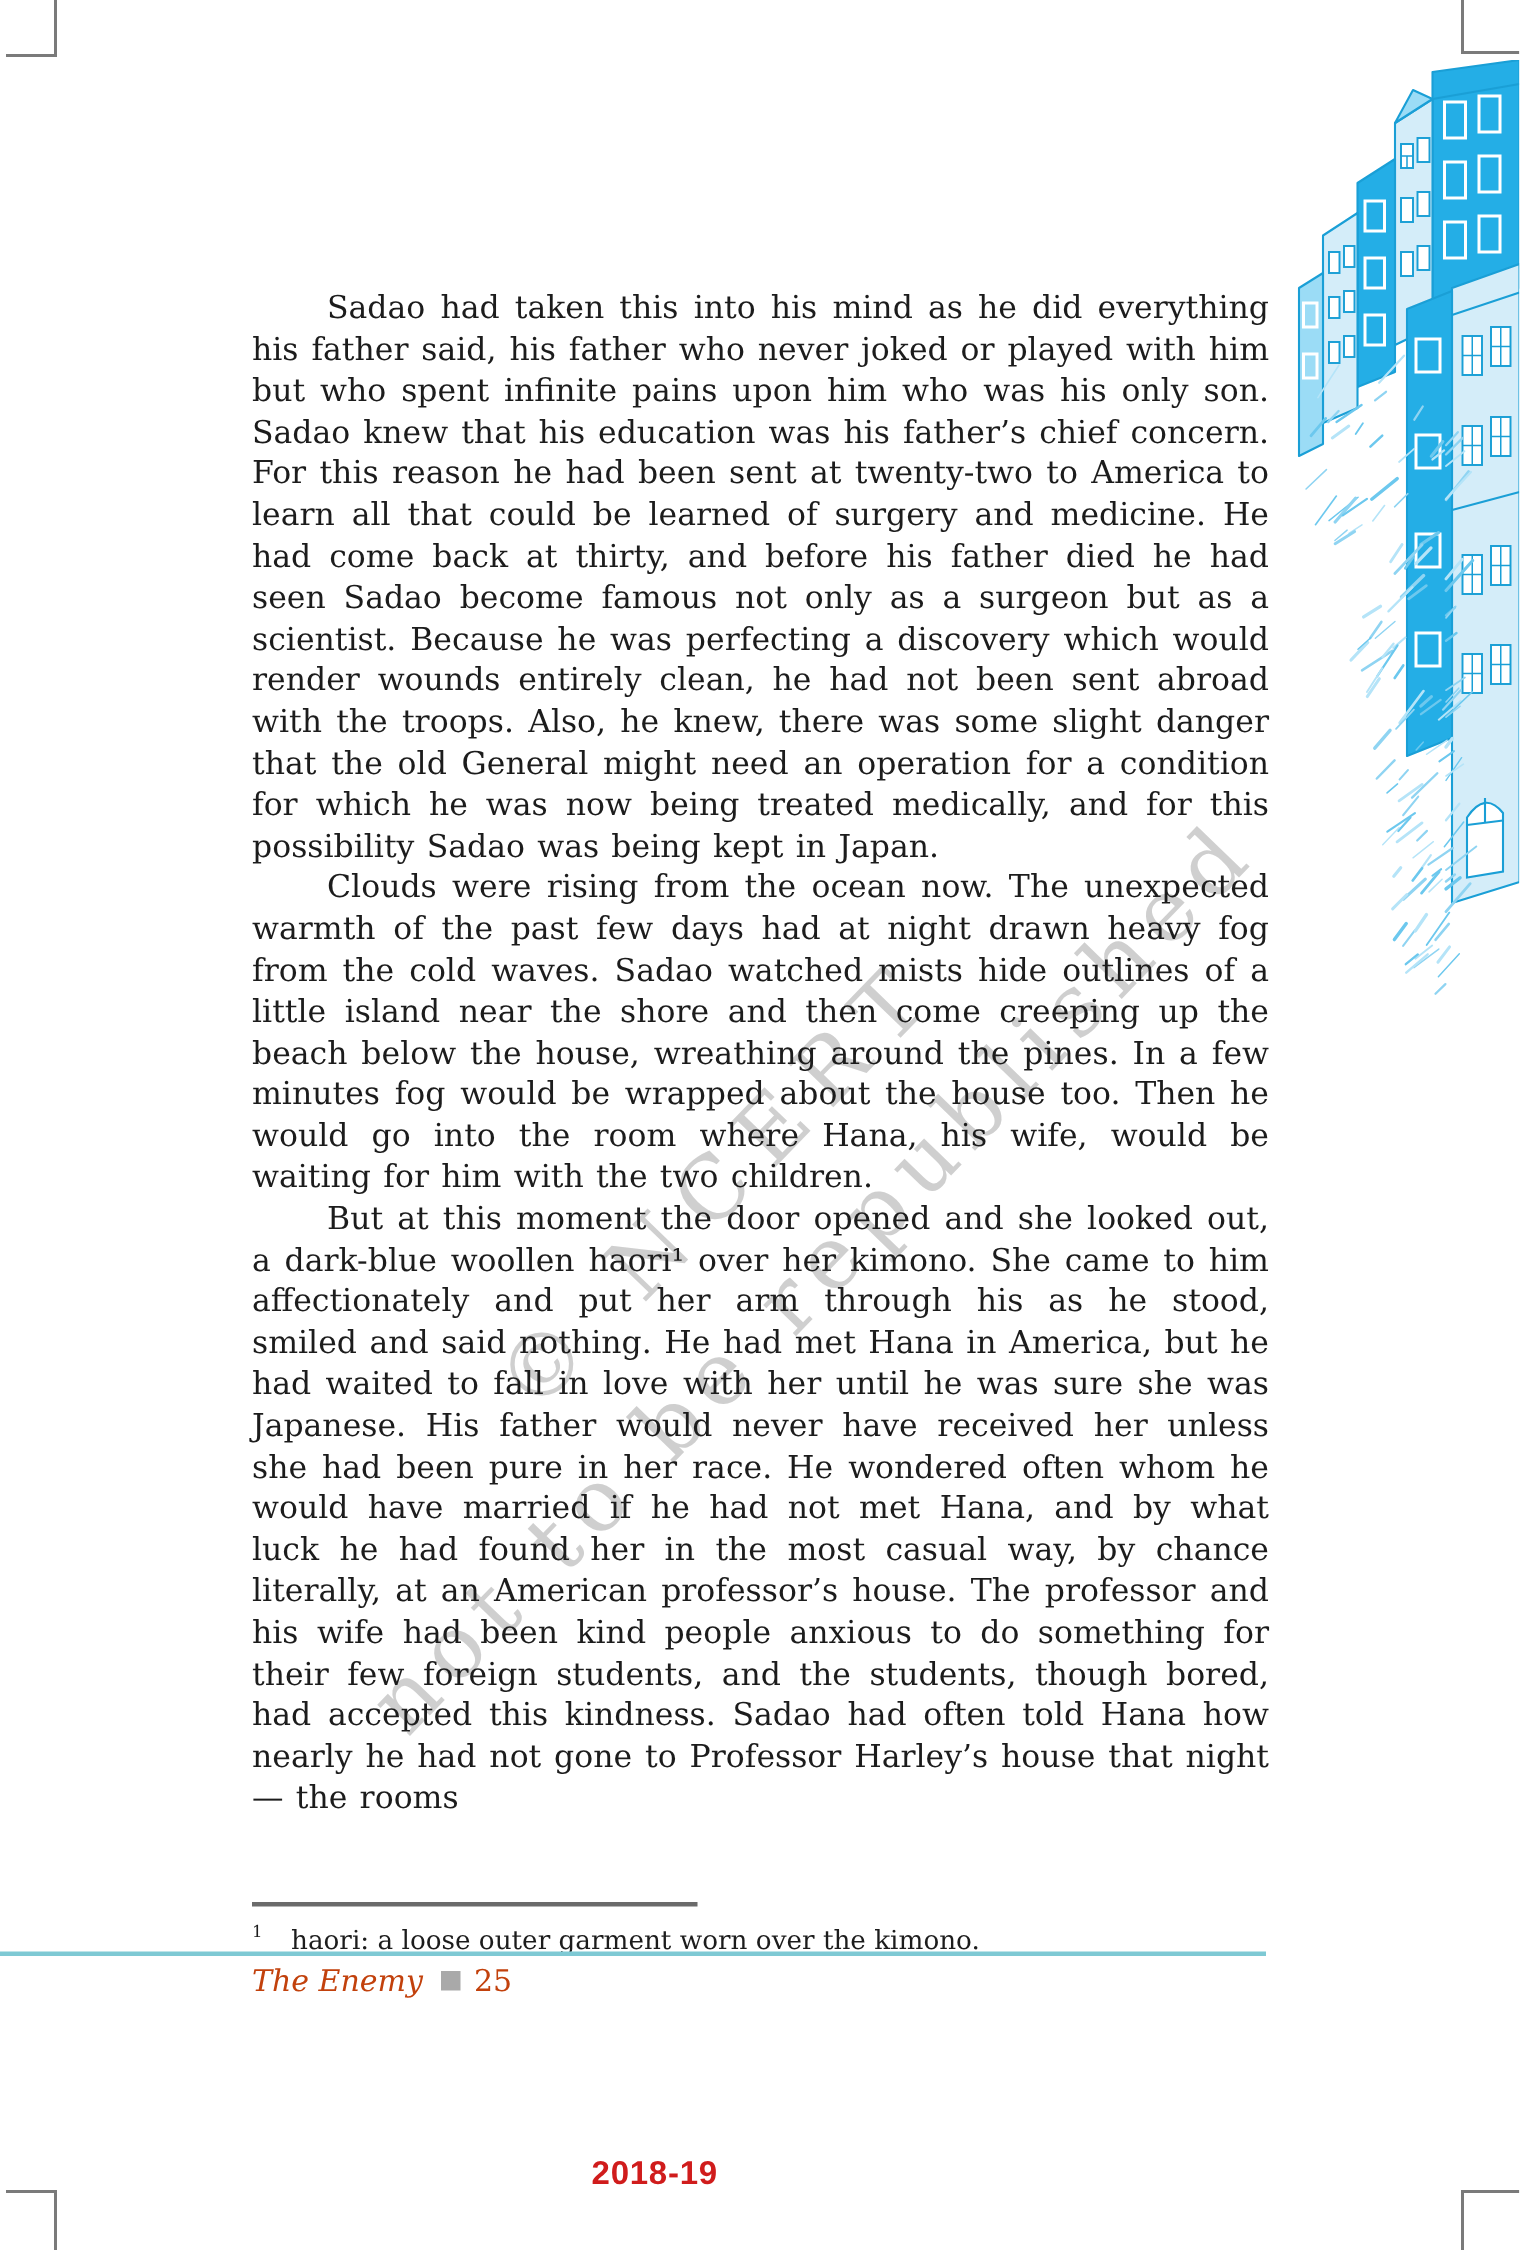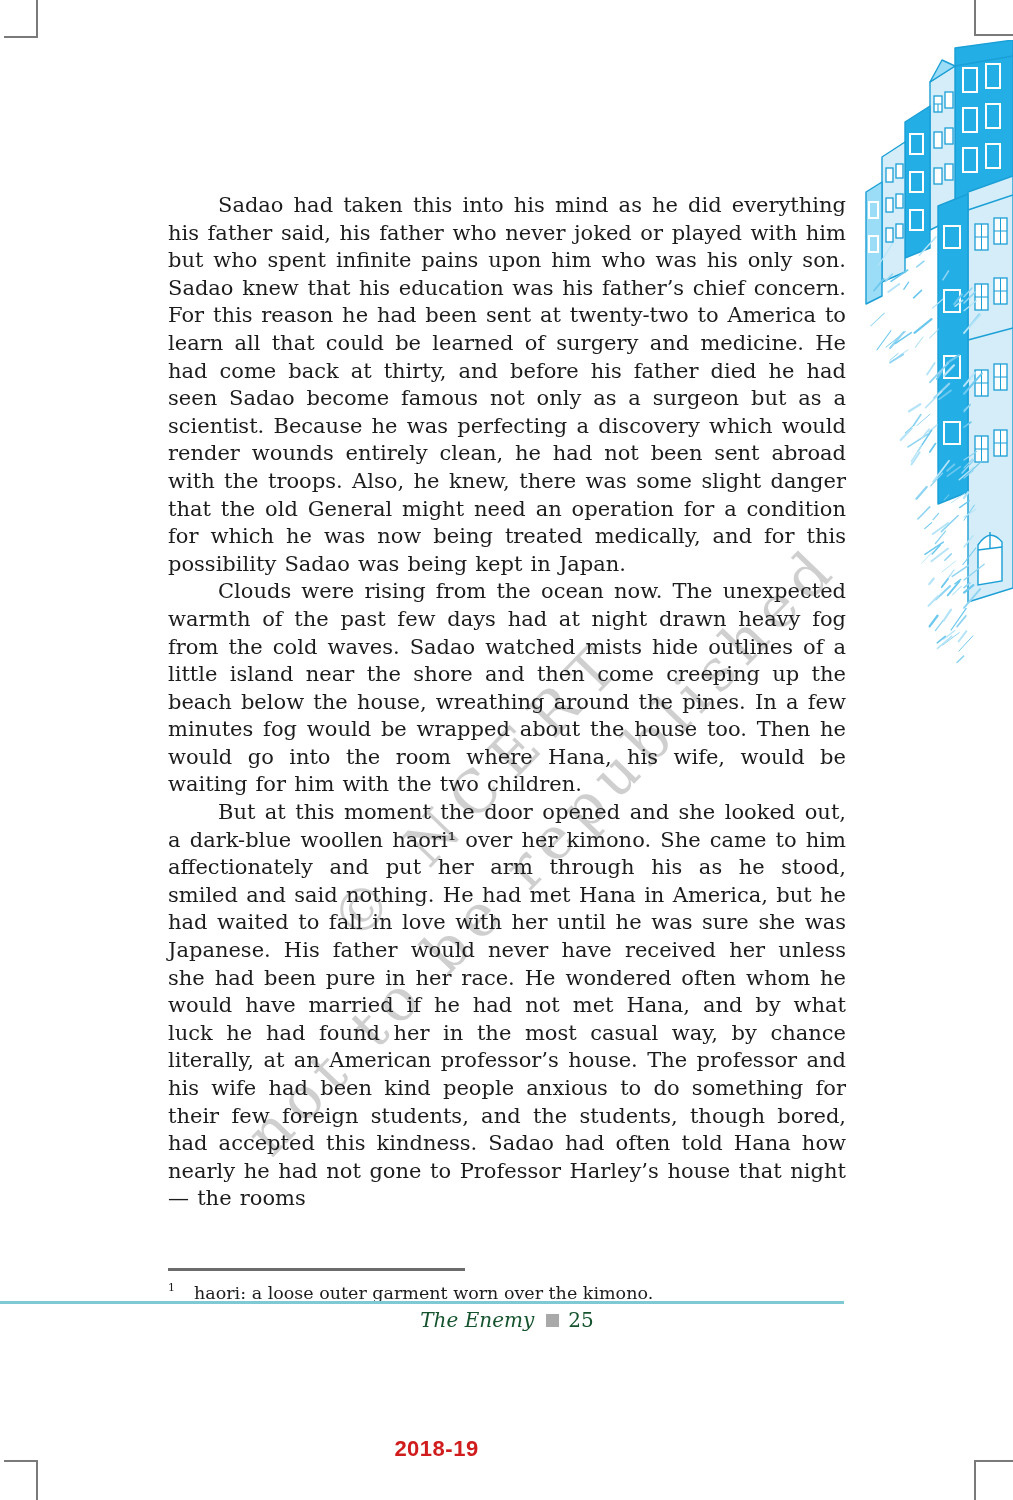--- a/index.html
+++ b/index.html
@@ -54,21 +54,21 @@
     position:absolute;left:168px;top:1276px;width:678px;z-index:2;
     font-size:17.5px;line-height:24px;
   }
   .footnote sup{font-size:11px;vertical-align:8px;}
   .footnote .fn-text{margin-left:19px;}
 
   
   .footer-rule{position:absolute;left:0;top:1301px;width:844px;height:3px;background:#7ec9d4;z-index:2;}
   .running-footer{
     position:absolute;left:168px;top:1308px;width:678px;z-index:2;
-    text-align:center;font-size:20px;color:#14532d;
+    text-align:left;font-size:20px;color:#c2410c;
   }
   .running-footer .chapter{font-style:italic;}
   .running-footer .sq{
     display:inline-block;width:13px;height:13px;background:#a9a9a9;
     margin:0 9px 0 12px;
   }
   .edition{
     position:absolute;left:0;top:1436px;width:873px;z-index:2;
     text-align:center;
     font-family:"Liberation Sans", sans-serif;font-weight:bold;

